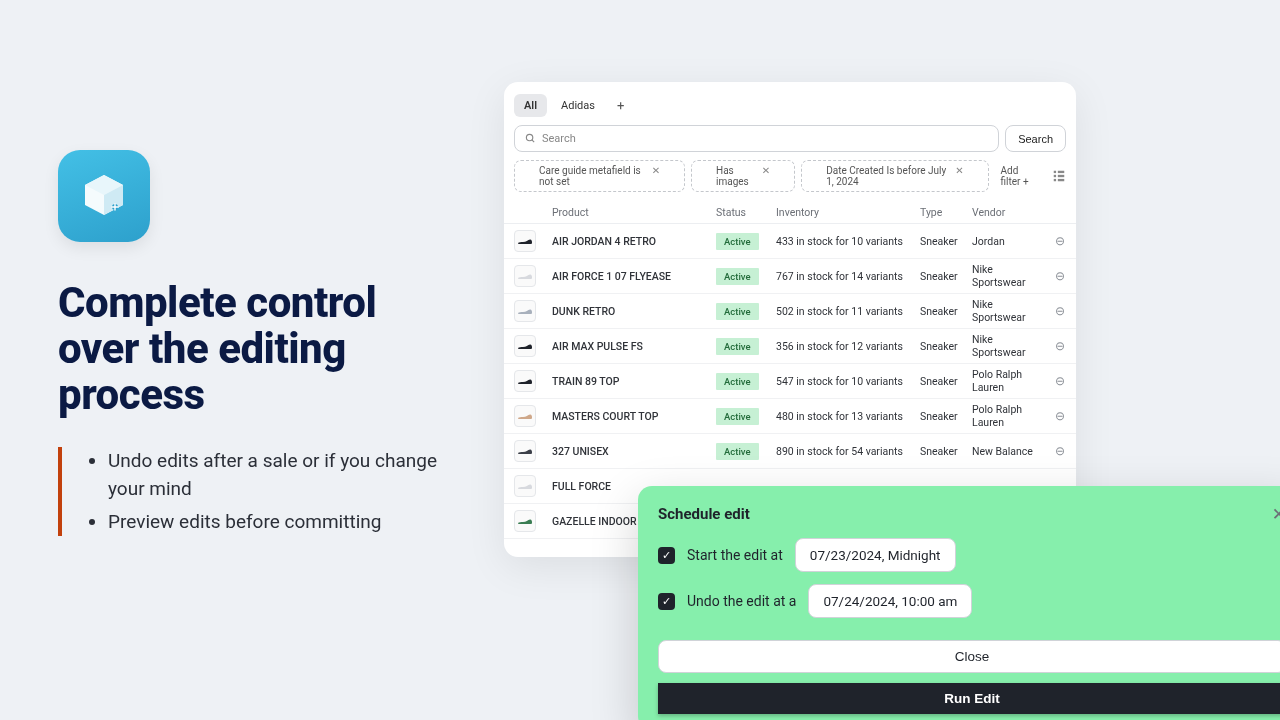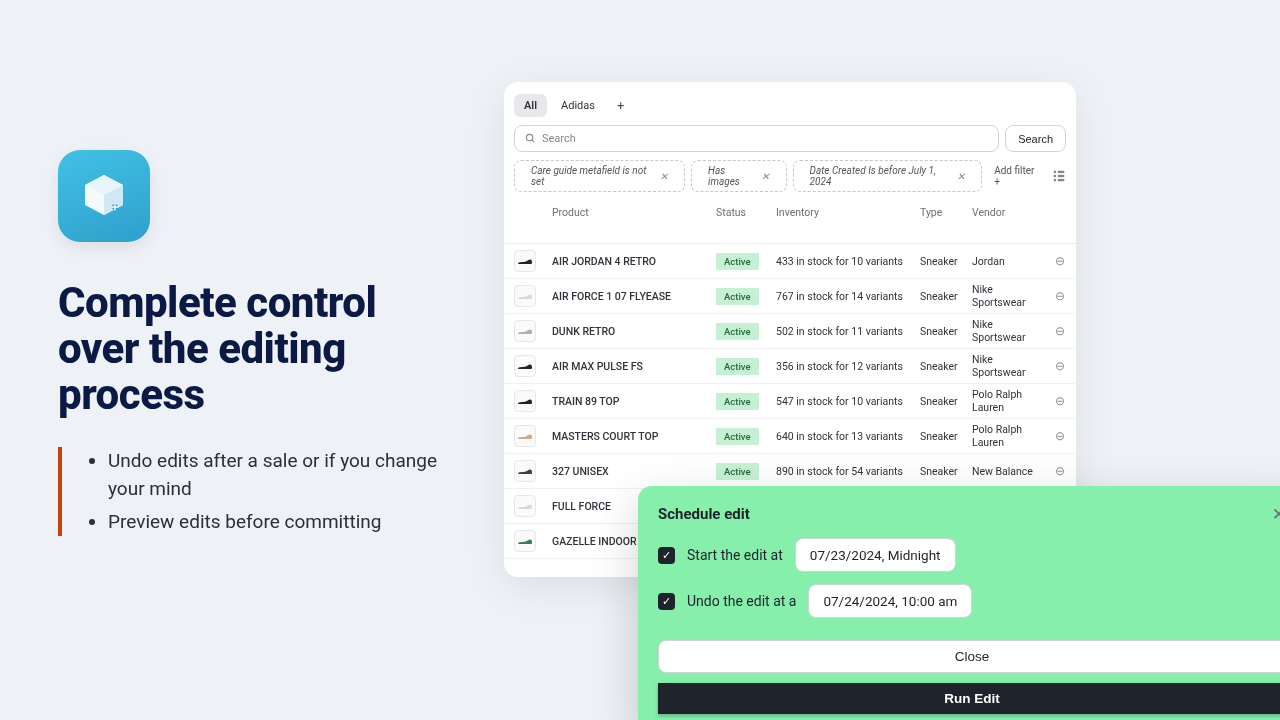--- a/index.html
+++ b/index.html
@@ -69,35 +69,35 @@
     font-size: 11px; color: #888;
   }
   .search-btn {
     border: 1px solid #d0d3d8; border-radius: 8px; background: #fff;
     font-size: 11px; padding: 6px 12px; color: #222;
   }
 
   .filters-row { display: flex; align-items: center; gap: 6px; padding: 0 10px 6px 10px; }
   .chip {
     border: 1px dashed #c4c7cc; border-radius: 7px;
-    font-size: 10px; padding: 4px 16px; color: #555;
-    display: flex; align-items: center; gap: 5px; font-style: italic;
+    font-size: 10px; padding: 4px 24px; color: #555;
+    display: flex; align-items: flex-start; gap: 5px;
   }
   .chip-x { color: #888; font-size: 10px; }
   .add-filter { border: none; font-size: 10px; color: #555; padding: 4px 6px; }
   .view-toggle { margin-left: auto; color: #888; font-size: 12px; display:flex; gap:2px; }
 
   .thead, .trow {
     display: grid;
     grid-template-columns: 38px 164px 60px 144px 52px 74px 28px;
     align-items: center;
     padding: 0 10px;
     font-size: 10.5px;
   }
-  .thead { color: #6b6f76; padding-top: 8px; padding-bottom: 24px; border-bottom: 1px solid #eceef1; }
+  .thead { color: #6b6f76; padding-top: 8px; padding-bottom: 4px; border-bottom: 1px solid #eceef1; }
   .trow { height: 35px; border-bottom: 1px solid #f0f1f3; color: #303339; }
   .thumb {
     width: 22px; height: 22px; border:1px solid #e5e7ea; border-radius: 4px;
     background: #fafafa;
     display:flex; align-items:center; justify-content:center;
   }
   .shoe-svg { width: 16px; height: 10px; }
   .pname { font-weight: 500; font-size: 10.5px; }
   .badge {
     display: inline-block; background: #c6f0d4; color: #226b3a;
@@ -294,21 +294,21 @@
       <div class="trow">
         <div>
           <div class="thumb">
             <svg class="shoe-svg" viewBox="0 0 32 16">
               <path d="M2 12 C4 10 8 10 12 10 C18 10 22 6 26 5 C29 4.5 30 8 30 10 L30 12 C30 13 29 14 27 14 L4 14 C3 14 2 13 2 12 Z" fill="#cfa88a"></path>
             </svg>
           </div>
         </div>
         <div class="pname">MASTERS COURT TOP</div>
         <div><span class="badge">Active</span></div>
-        <div class="inv">640 in stock for 13 variants</div>
+        <div class="inv">480 in stock for 13 variants</div>
         <div class="type">Sneaker</div>
         <div class="vendor">Polo Ralph Lauren</div>
         <div class="row-action">⊖</div>
       </div>
       <div class="trow">
         <div>
           <div class="thumb">
             <svg class="shoe-svg" viewBox="0 0 32 16">
               <path d="M2 12 C4 10 8 10 12 10 C18 10 22 6 26 5 C29 4.5 30 8 30 10 L30 12 C30 13 29 14 27 14 L4 14 C3 14 2 13 2 12 Z" fill="#3b3f48"></path>
             </svg>

